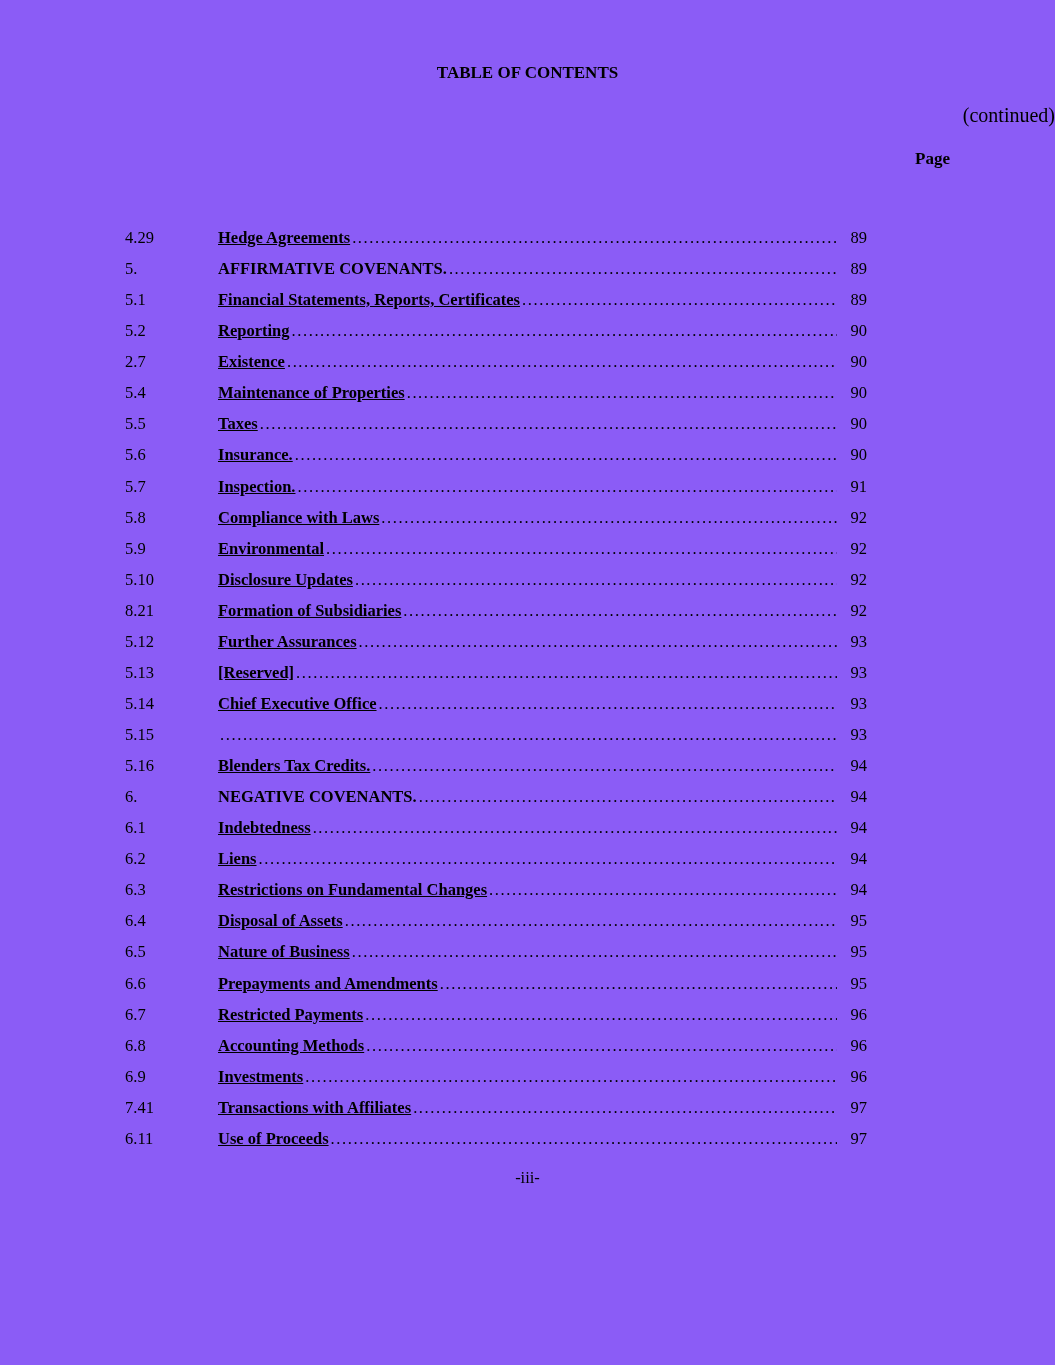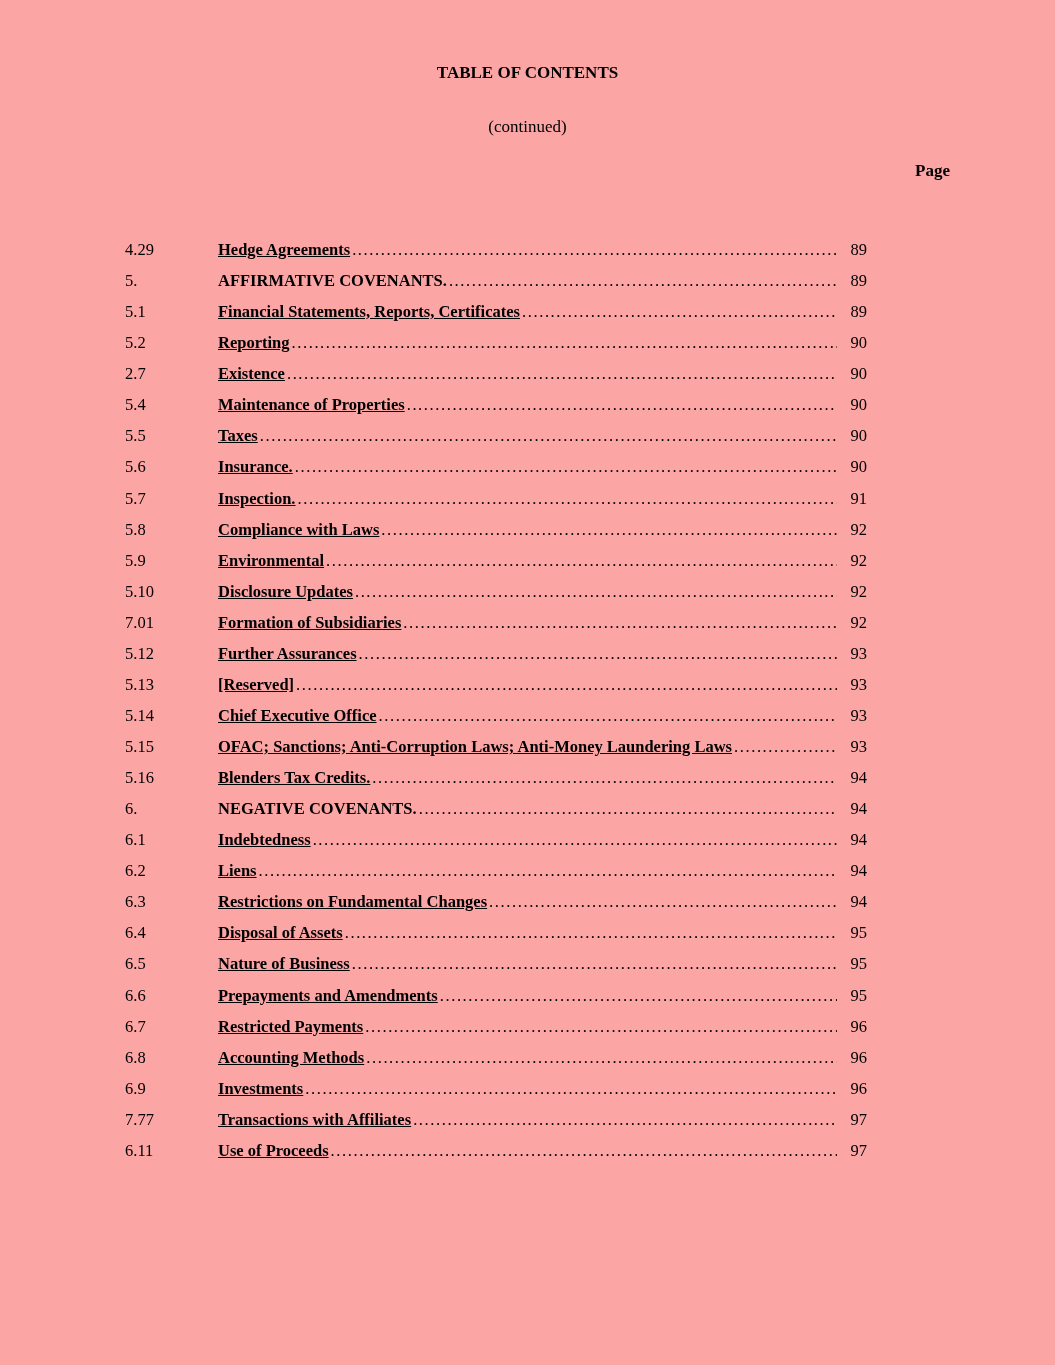--- a/index.html
+++ b/index.html
@@ -5,36 +5,36 @@
   html, body {
     margin: 0;
     padding: 0;
     background: #e8e8e8;
   }
   .page {
     position: relative;
     width: 1055px;
     height: 1365px;
     margin: 0 auto;
-    background: #fca5a5;
+    background: #8b5cf6;
     color: #000000;
     font-family: "Liberation Serif", "DejaVu Serif", serif;
     overflow: hidden;
   }
   .doc-title {
     margin-top: 62px;
     text-align: center;
     font-weight: bold;
     font-size: 17px;
     line-height: 22px;
   }
   .doc-subtitle {
-    margin-top: 32px;
-    text-align: center;
-    font-size: 17px;
+    margin-top: 20px;
+    text-align: right;
+    font-size: 20px;
     line-height: 22px;
   }
   .page-label {
     margin-top: 22px;
     text-align: right;
     padding-right: 105px;
     font-weight: bold;
     font-size: 17px;
     line-height: 22px;
   }
@@ -161,21 +161,21 @@
     <span class="leader"></span>
     <span class="pagenum">92</span>
   </div>
       <div class="toc-row">
     <span class="num">5.10</span>
     <span class="entry-title">Disclosure Updates</span>
     <span class="leader"></span>
     <span class="pagenum">92</span>
   </div>
       <div class="toc-row">
-    <span class="num">7.01</span>
+    <span class="num">8.21</span>
     <span class="entry-title">Formation of Subsidiaries</span>
     <span class="leader"></span>
     <span class="pagenum">92</span>
   </div>
       <div class="toc-row">
     <span class="num">5.12</span>
     <span class="entry-title">Further Assurances</span>
     <span class="leader"></span>
     <span class="pagenum">93</span>
   </div>
@@ -186,21 +186,20 @@
     <span class="pagenum">93</span>
   </div>
       <div class="toc-row">
     <span class="num">5.14</span>
     <span class="entry-title">Chief Executive Office</span>
     <span class="leader"></span>
     <span class="pagenum">93</span>
   </div>
       <div class="toc-row">
     <span class="num">5.15</span>
-    <span class="entry-title">OFAC; Sanctions; Anti-Corruption Laws; Anti-Money Laundering Laws</span>
     <span class="leader"></span>
     <span class="pagenum">93</span>
   </div>
       <div class="toc-row">
     <span class="num">5.16</span>
     <span class="entry-title">Blenders Tax Credits.</span>
     <span class="leader"></span>
     <span class="pagenum">94</span>
   </div>
       <div class="toc-row bold-row">
@@ -257,26 +256,27 @@
     <span class="leader"></span>
     <span class="pagenum">96</span>
   </div>
       <div class="toc-row">
     <span class="num">6.9</span>
     <span class="entry-title">Investments</span>
     <span class="leader"></span>
     <span class="pagenum">96</span>
   </div>
       <div class="toc-row">
-    <span class="num">7.77</span>
+    <span class="num">7.41</span>
     <span class="entry-title">Transactions with Affiliates</span>
     <span class="leader"></span>
     <span class="pagenum">97</span>
   </div>
       <div class="toc-row">
     <span class="num">6.11</span>
     <span class="entry-title">Use of Proceeds</span>
     <span class="leader"></span>
     <span class="pagenum">97</span>
   </div>
     </div>
 
+  <div class="doc-footer">-iii-</div>
 </div>
 
 </body></html>

